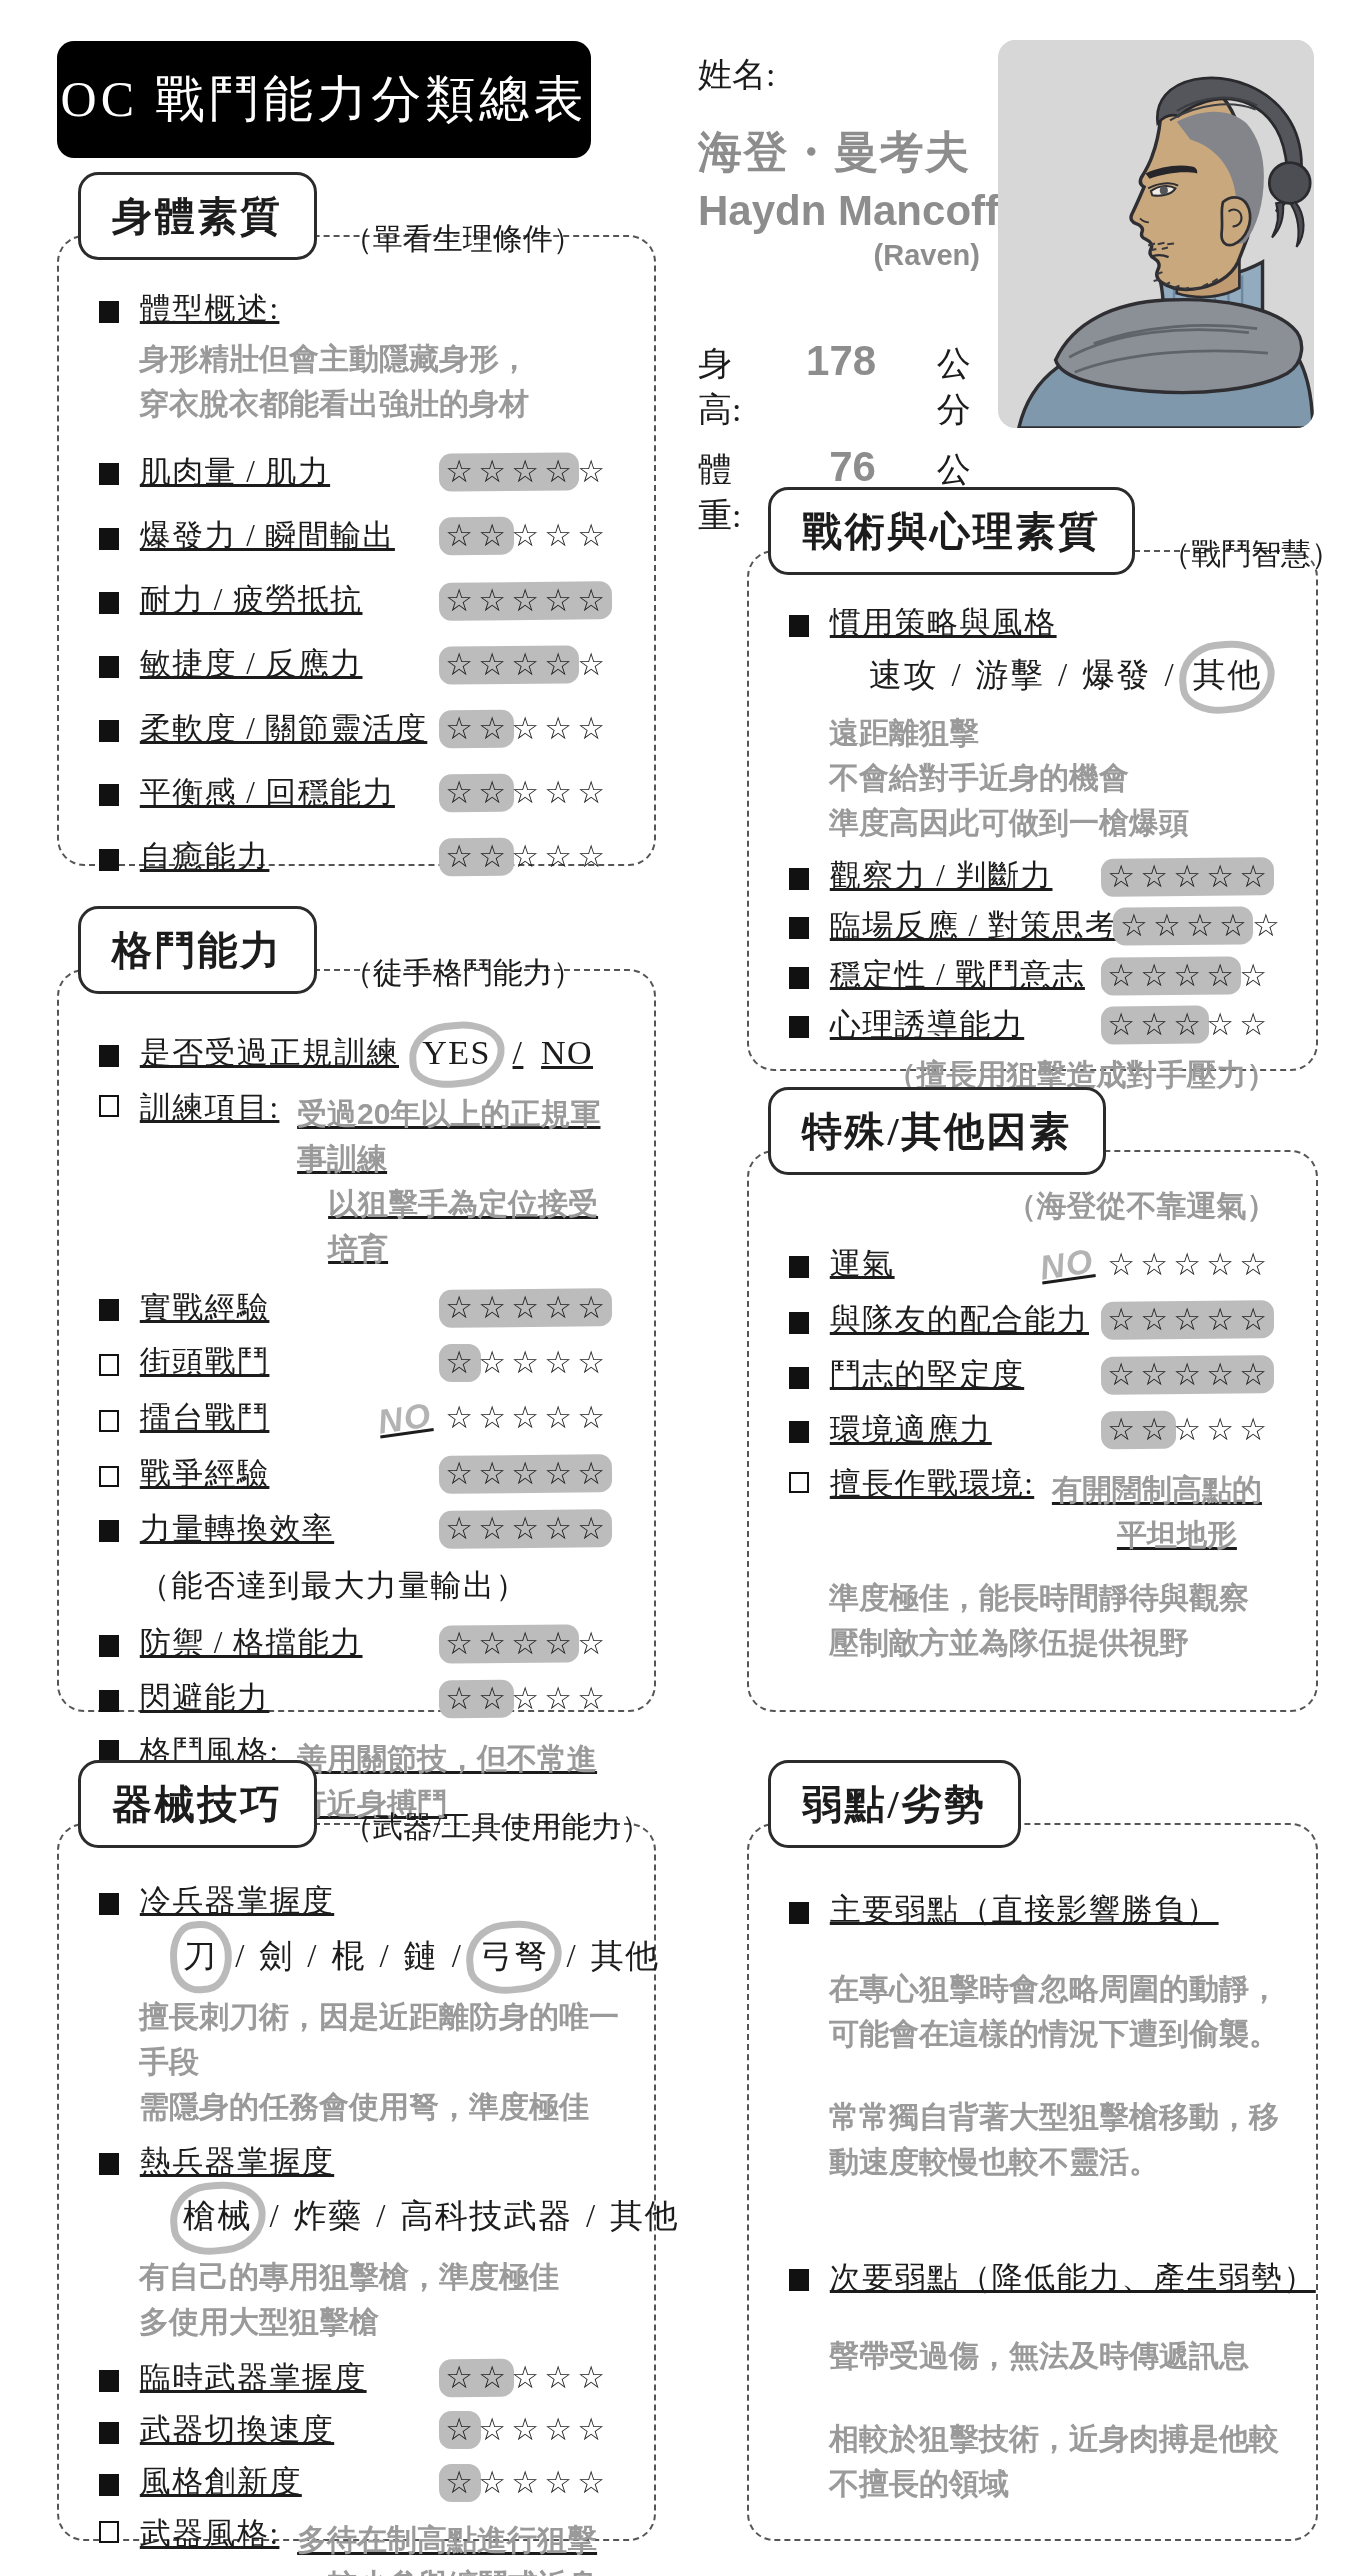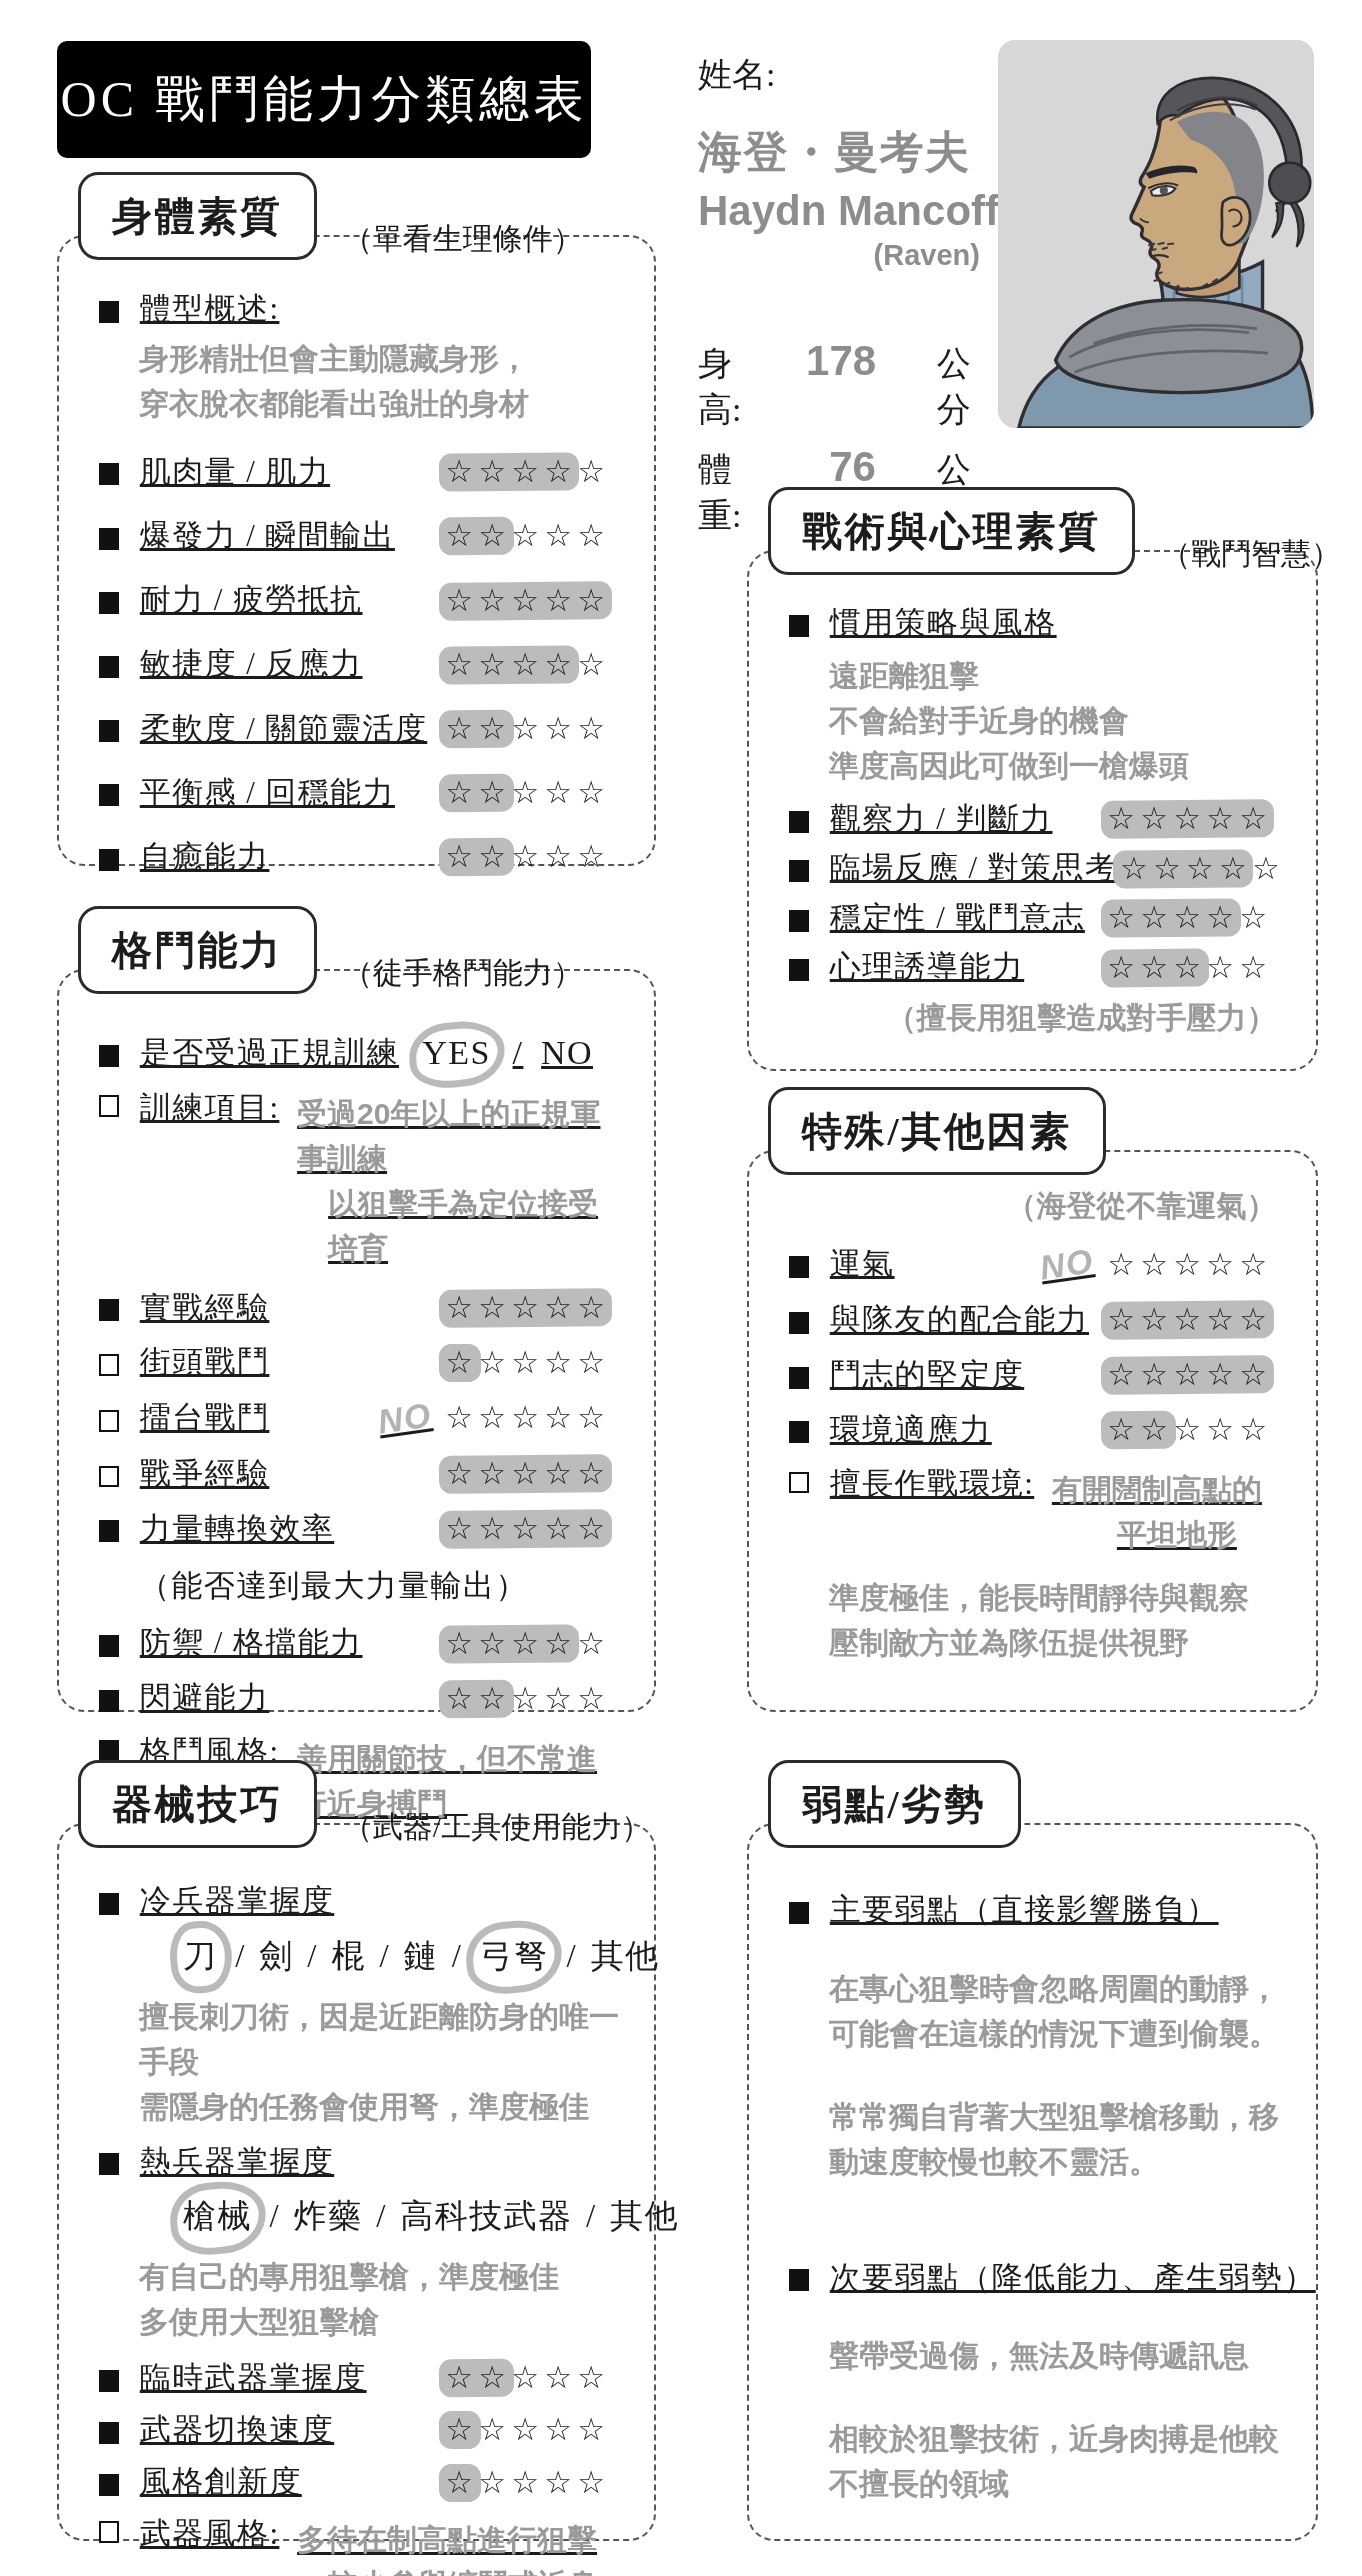--- a/index.html
+++ b/index.html
@@ -1,21 +1,21 @@
 <!DOCTYPE html>
 <html style="font-size:11px"><head>
 <meta charset="utf-8">
 <style>
   html,body{margin:0;padding:0;background:#fff;}
   #page{position:relative;width:1363px;height:2576px;background:#ffffff;overflow:hidden;
         font-family:"Liberation Serif","DejaVu Serif",serif;color:#1c1c1c;}
 
   
   .title-box{position:absolute;left:57px;top:41px;width:534px;height:117px;background:#000;
-             border-radius:10px;display:flex;align-items:center;justify-content:center;}
+             border-radius:17px;display:flex;align-items:center;justify-content:center;}
   .title-box .t{color:#fff;font-size:50px;letter-spacing:4.1px;white-space:nowrap;}
 
   .profile{position:absolute;left:698px;top:52px;width:286px;}
   .name-label{font-size:34px;}
   .name-zh{margin-top:24.5px;font-family:"Liberation Sans","DejaVu Sans",sans-serif;font-weight:800;
            font-size:44px;color:#8d8d8d;letter-spacing:1.4px;white-space:nowrap;}
   .name-en{margin-top:5.5px;font-family:"Liberation Sans","DejaVu Sans",sans-serif;font-weight:800;
            font-size:42px;color:#8d8d8d;white-space:nowrap;}
   .alias{margin-top:4.1px;text-align:right;font-family:"Liberation Sans","DejaVu Sans",sans-serif;
          font-weight:800;font-size:29px;color:#8d8d8d;padding-right:4.1px;}
@@ -416,20 +416,23 @@
       <div class="panel-title">戰術與心理素質</div>
       <div class="panel-annot">（戰鬥智慧）</div>
     </div>
     <div class="panel-items">
         <div class="item heading">
           <div class="row">
             <span class="bullet solid"></span>
             <span class="lab">慣用策略與風格</span>
           </div>
         </div>
+        <div class="item options">
+          <div class="options"><span>速攻</span><span class="sep">/</span><span>游擊</span><span class="sep">/</span><span>爆發</span><span class="sep">/</span><span class="circled">其他</span></div>
+        </div>
         <div class="item subnote">
           <div class="note block">
             <div>遠距離狙擊</div>
             <div>不會給對手近身的機會</div>
             <div>準度高因此可做到一槍爆頭</div>
           </div>
         </div>
         <div class="item rating">
           <div class="row">
             <span class="bullet solid"></span>

